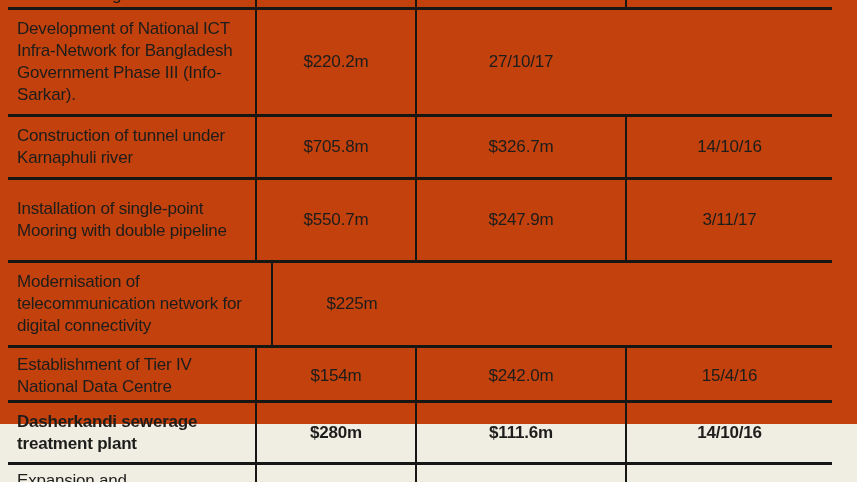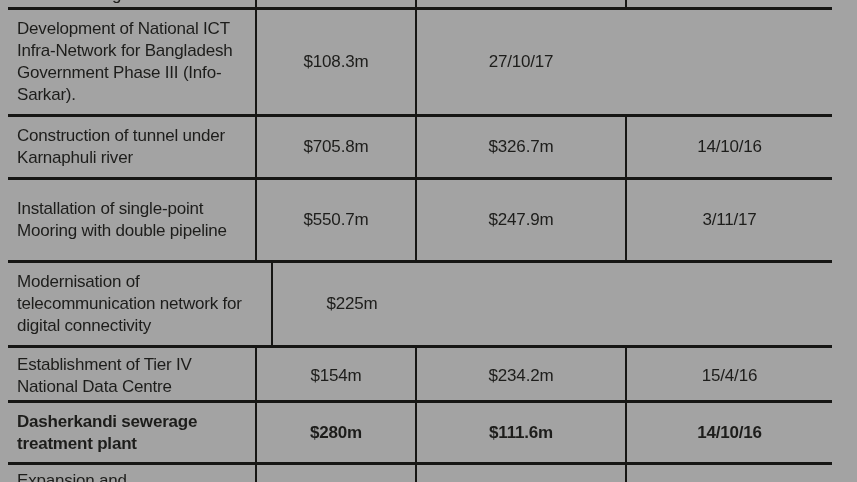--- a/index.html
+++ b/index.html
@@ -10,22 +10,22 @@
     width: 857px;
     height: 482px;
     overflow: hidden;
     background: #f0ede2;
     font-family: "Liberation Sans", sans-serif;
     color: #1d1d1b;
   }
   .canvas {
     position: relative;
     width: 857px;
-    height: 482px;
-    background: #a3a3a3;
+    height: 424px;
+    background: #c2410c;
   }
   .table {
     position: absolute;
     left: 8px;
     top: 0;
     width: 824px;
     height: 482px;
     overflow: hidden;
   }
   .row {
@@ -86,21 +86,21 @@
       <div class="cell name">
         <span class="remnant">g</span>
       </div>
       <div class="cell v"></div>
       <div class="cell v"></div>
       <div class="cell v"></div>
     </div>
 
     <div class="row r1">
       <div class="cell name">Development of National ICT Infra-Network for Bangladesh Government Phase III (Info-Sarkar).</div>
-      <div class="cell v">$108.3m</div>
+      <div class="cell v">$220.2m</div>
       <div class="cell v">27/10/17</div>
     </div>
 
     <div class="row r2">
       <div class="cell name">Construction of tunnel under Karnaphuli river</div>
       <div class="cell v">$705.8m</div>
       <div class="cell v">$326.7m</div>
       <div class="cell v">14/10/16</div>
     </div>
 
@@ -112,21 +112,21 @@
     </div>
 
     <div class="row r4">
       <div class="cell name">Modernisation of telecommunication network for digital connectivity</div>
       <div class="cell v">$225m</div>
     </div>
 
     <div class="row r5">
       <div class="cell name">Establishment of Tier IV National Data Centre</div>
       <div class="cell v">$154m</div>
-      <div class="cell v">$234.2m</div>
+      <div class="cell v">$242.0m</div>
       <div class="cell v">15/4/16</div>
     </div>
 
     <div class="row r6">
       <div class="cell name">Dasherkandi sewerage treatment plant</div>
       <div class="cell v">$280m</div>
       <div class="cell v">$111.6m</div>
       <div class="cell v">14/10/16</div>
     </div>
 

